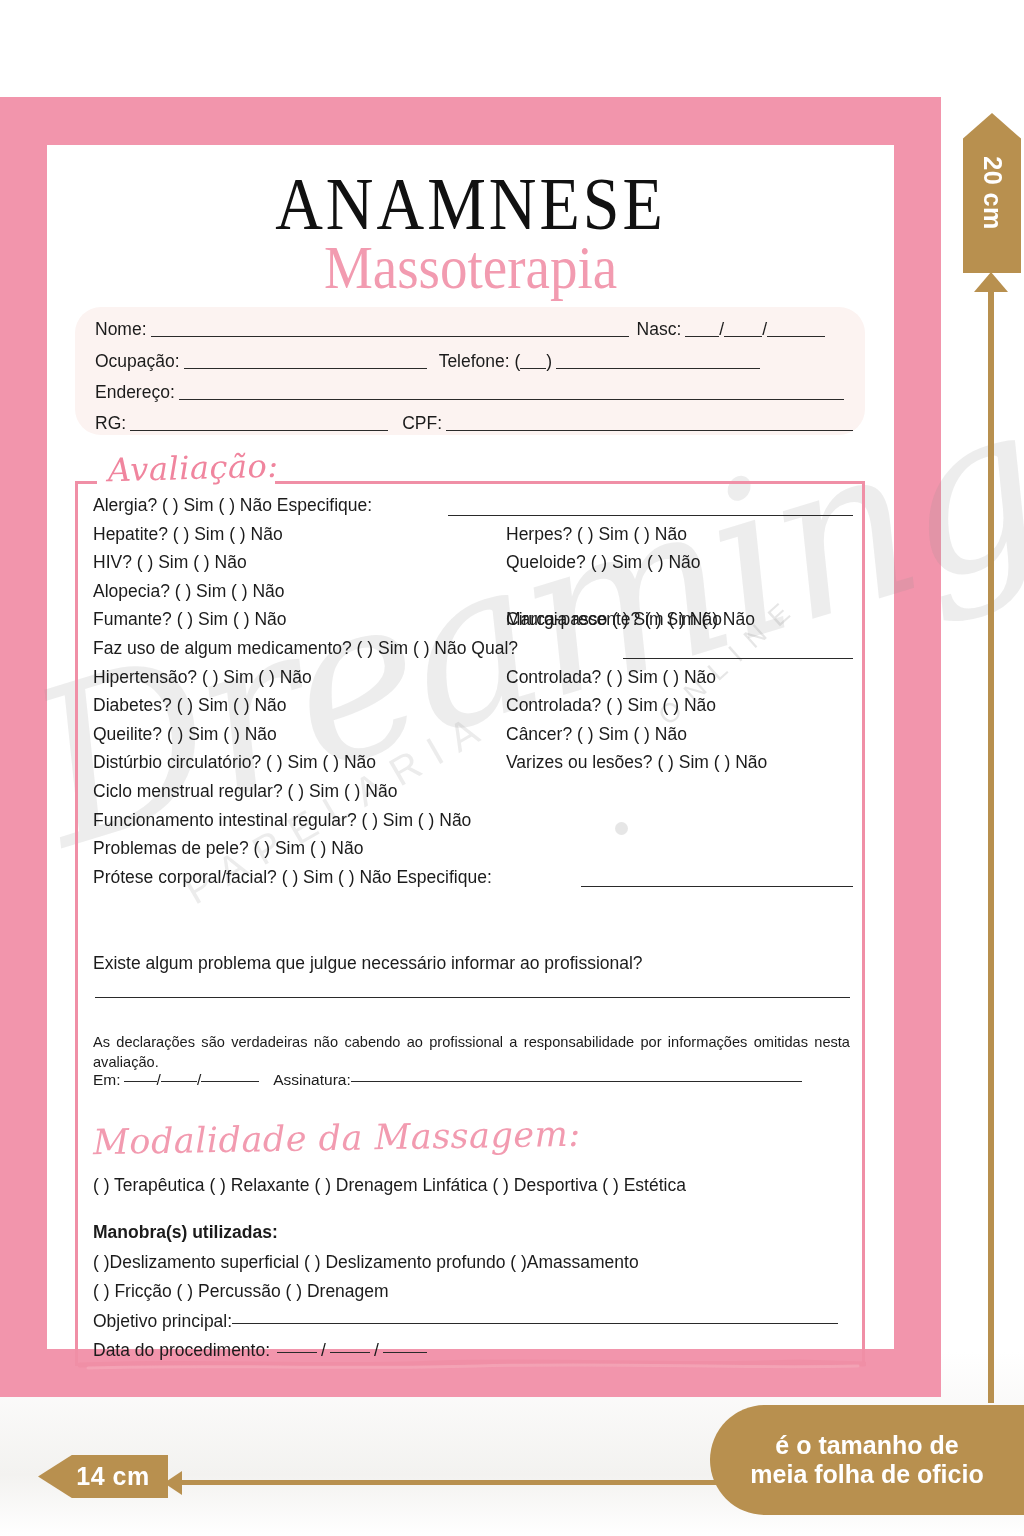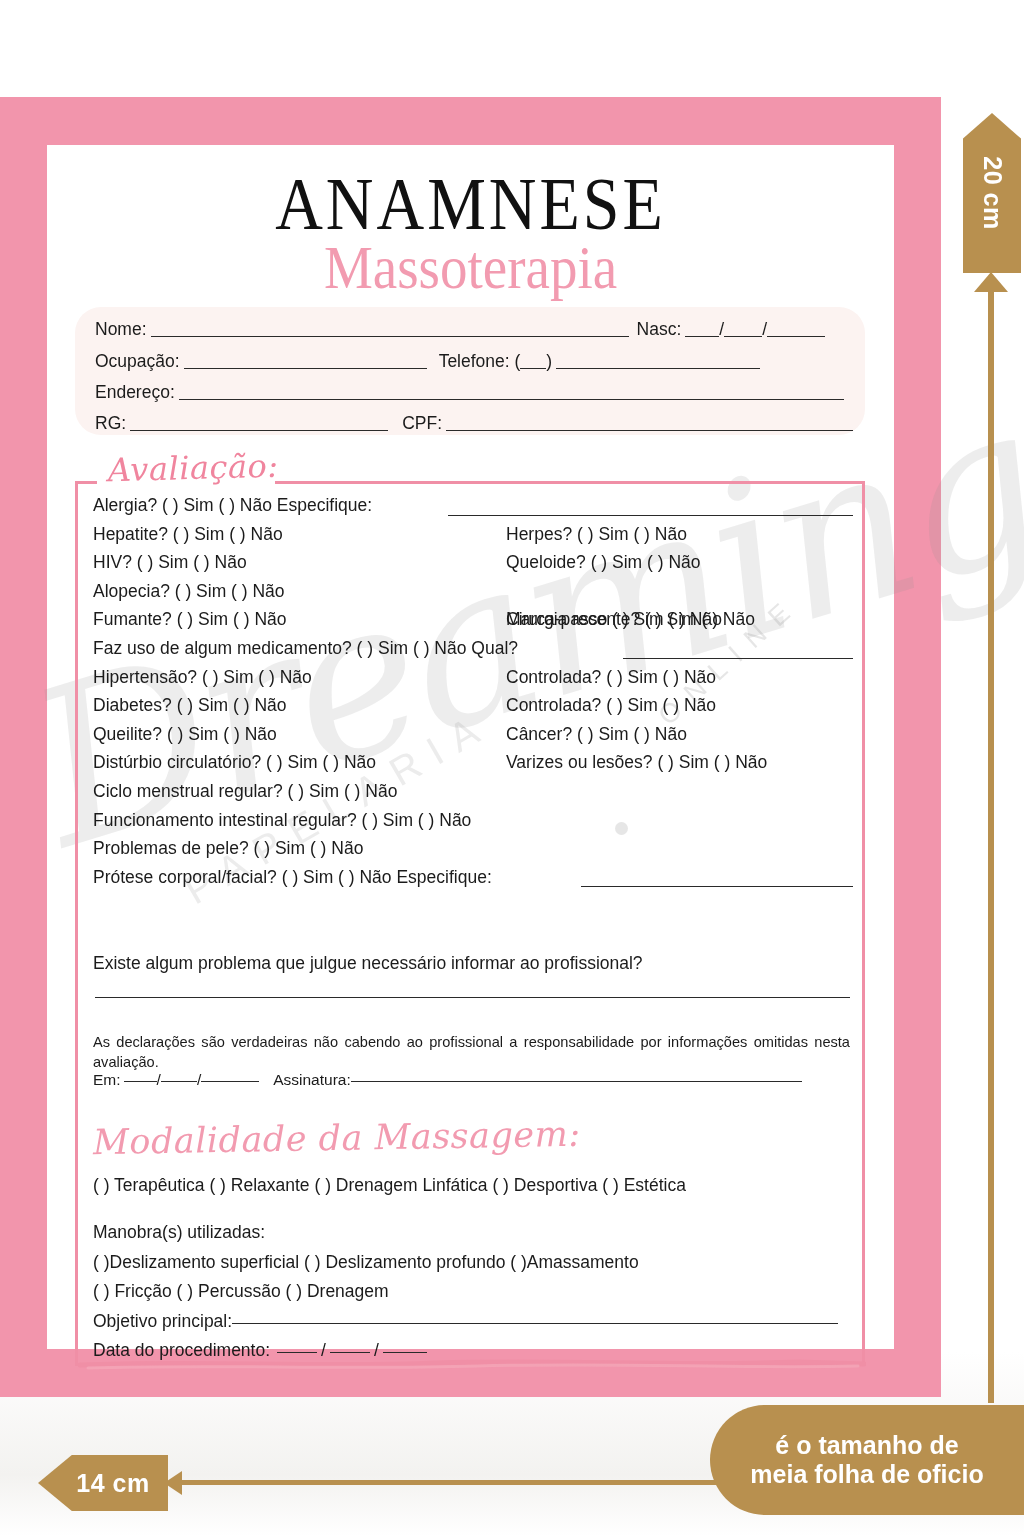--- a/index.html
+++ b/index.html
@@ -210,21 +210,21 @@
     font-size:35px;color:#F29BB0;z-index:14;
     letter-spacing:0.5px;
     transform:rotate(-1deg);
   }
   .mrow{
     position:absolute;left:93px;
     font-size:17.5px;color:#1b1b1b;white-space:nowrap;z-index:12;
     display:flex;align-items:baseline;
   }
   .mrow.m1{top:1175px;}
-  .mrow.m2{top:1222px;font-weight:normal;}
+  .mrow.m2{top:1222px;font-weight:bold;}
   .mrow.m3{top:1252px;}
   .mrow.m4{top:1281px;}
   .mrow.m5{top:1311px;}
   .mrow.m6{top:1340px;}
 
   
   .badge-20{
     position:absolute;
     left:963px;top:113px;
     width:58px;height:160px;
@@ -251,21 +251,21 @@
     width:0;height:0;
     border-left:17px solid transparent;
     border-right:17px solid transparent;
     border-bottom:20px solid #B8904F;
     z-index:29;
   }
 
   .badge-14{
     position:absolute;
     left:38px;top:1455px;
-    width:130px;height:56px;
+    width:130px;height:43px;
     background:#B8904F;
     clip-path:polygon(0% 50%, 26% 0%, 100% 0%, 100% 100%, 26% 100%);
     z-index:30;
     display:flex;align-items:center;justify-content:center;
   }
   .badge-14 span{
     color:#ffffff;font-size:25px;font-weight:bold;
     padding-left:20px;letter-spacing:0.5px;
   }
   .hline{

